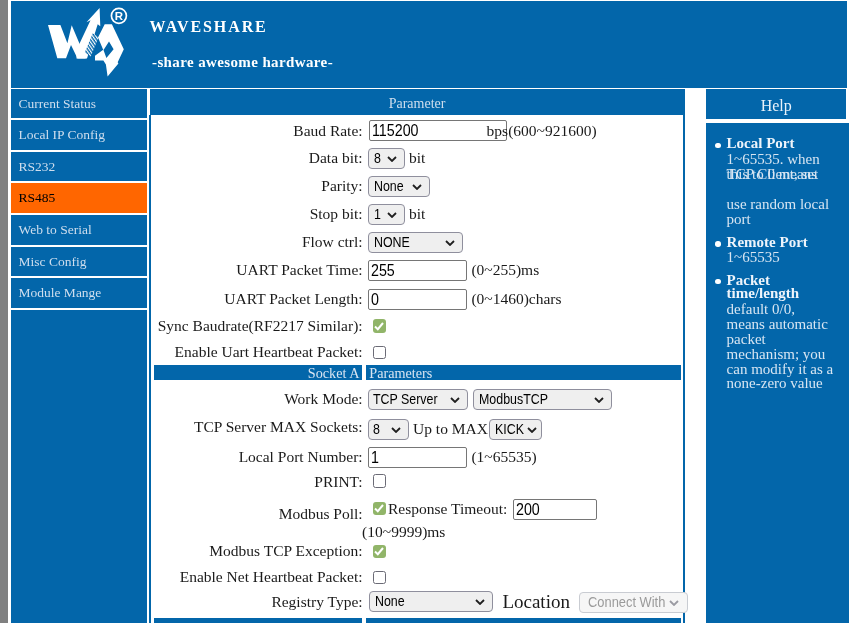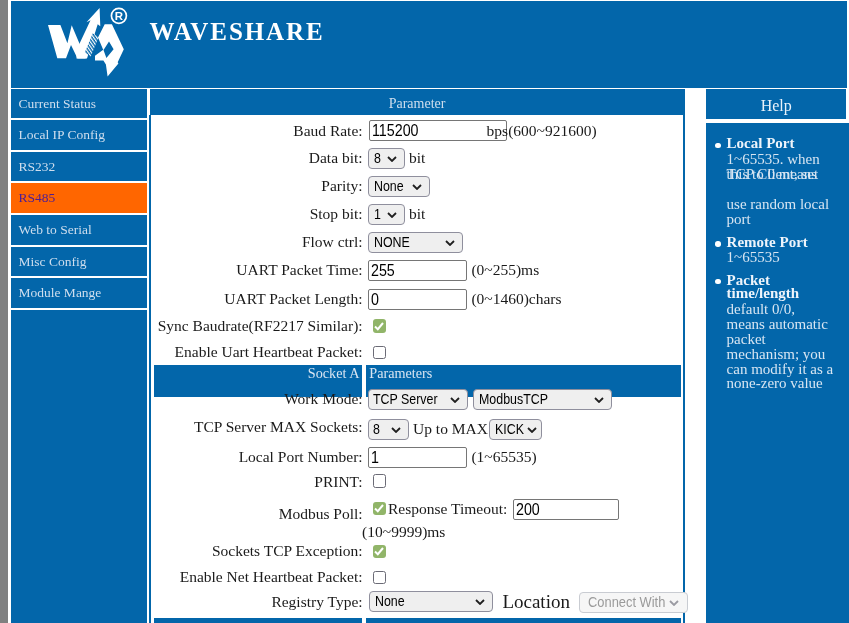--- a/index.html
+++ b/index.html
@@ -1,26 +1,26 @@
 <!DOCTYPE html>
 <html><head>
 <meta charset="utf-8">
 <style>
 html,body{margin:0;padding:0;}
 body{background:#808080;width:849px;height:623px;overflow:hidden;position:relative;
      font-family:"Liberation Serif",serif;}
 #frame{position:absolute;left:8px;top:0;width:841px;height:623px;background:#ffffff;}
 
 #banner{position:absolute;left:10.5px;top:1px;width:836.5px;height:86.5px;background:#0366aa;}
-#wstitle{position:absolute;left:139px;top:17px;color:#fff;font-weight:bold;font-size:25px;letter-spacing:1.9px;}
+#wstitle{position:absolute;left:139px;top:17px;color:#fff;font-weight:bold;font-size:16px;letter-spacing:1.9px;}
 #wstag{position:absolute;left:141.5px;top:52.5px;color:#fff;font-weight:bold;font-size:15px;letter-spacing:0.38px;}
 
 .mi{position:absolute;left:10.5px;width:136px;height:29.7px;background:#0366aa;color:#cfdeee;
     font-size:13.5px;line-height:29.7px;padding-left:8px;box-sizing:border-box;}
-.mi.act{background:#ff6600;color:#4c1d95;}
+.mi.act{background:#ff6600;color:#000000;}
 #menufoot{position:absolute;left:10.5px;top:309.8px;width:136px;height:313.2px;background:#0366aa;}
 
 #phdr{position:absolute;left:149.5px;top:89px;width:535.1px;height:26.4px;background:#0366aa;color:#cfdeee;
       font-size:14px;text-align:center;line-height:26px;padding-top:1.8px;}
 #pbody{position:absolute;left:148.7px;top:115.4px;width:536.2px;height:507.6px;background:#fff;
        border-left:2.5px solid #0366aa;border-right:2px solid #0366aa;box-sizing:border-box;}
 .lab{position:absolute;right:486.4px;text-align:right;font-size:15.5px;color:#1a1a1a;
      white-space:nowrap;line-height:20px;}
 .vt{position:absolute;font-size:15.5px;color:#1a1a1a;white-space:nowrap;line-height:20px;}
 
@@ -35,21 +35,21 @@
 .inp i{font-size:16.4px;transform:scaleX(0.87);}
 .sel i{font-size:14.2px;transform:scaleX(0.875);}
 .sel.dis i{font-size:14px;transform:scaleX(0.92);}
 .sel.dis{background:#f6f6f6;border-color:#c9ccd2;color:#9a9a9a;font-size:14px;padding-left:8px;}
 .sel.dis svg{right:8px;}
 .cb{position:absolute;box-sizing:border-box;width:13.5px;height:13.5px;border:1.8px solid #6b6b76;
     border-radius:2.5px;background:#fff;}
 .cb.on{border:none;background:#91b569;border-radius:3px;}
 .cb.on svg{position:absolute;left:1.6px;top:2.4px;}
 
-.secbar{position:absolute;height:32px;background:#0366aa;color:#d9e5f2;font-size:14.2px;line-height:16.8px;}
+.secbar{position:absolute;height:15px;background:#0366aa;color:#d9e5f2;font-size:14.2px;line-height:16.8px;}
 
 #helphdr{position:absolute;left:705.9px;top:88.6px;width:140.6px;height:28.9px;background:#0366aa;
          color:#e8f1fa;font-size:16px;text-align:center;line-height:30px;padding-top:2px;}
 #helpbody{position:absolute;left:705.9px;top:123.1px;width:140.6px;height:499.9px;background:#0366aa;padding-left:32px;}
 .bullet{position:absolute;width:5.5px;height:5.5px;border-radius:50%;background:#fff;}
 .hl{position:absolute;white-space:nowrap;color:#d7e5f2;font-size:15px;line-height:15px;}
 .hl.b{font-weight:bold;color:#eef4fb;}
 </style>
 </head>
 <body>
@@ -71,20 +71,21 @@
       <path d="M92.8,33.3 L98.6,37.2 L90.8,56.6 L84.8,52.5 Z" fill="url(#hat)"></path>
 
       <path fill-rule="evenodd" d="M98,37.5 L104.7,24.3 L111.9,24.3 L123.8,49.3 L117.7,62.2 L118.4,63.6 L107.6,76.4 L105.9,64.5 L103.4,60.6 L95,60.6 L95,55.8 L103.2,49.8 Z
       M109,41.4 L113.6,49.2 L106.4,57.9 L103.5,50.1 Z"></path>
 
       <circle cx="118.9" cy="15.8" r="7.5" fill="none" stroke="#ffffff" stroke-width="1.7"></circle>
       <text x="118.9" y="20" font-family="Liberation Sans, sans-serif" font-size="11.5" font-weight="bold" text-anchor="middle">R</text>
     </g>
   </svg>
   <div id="wstitle">WAVESHARE</div>
+  <div id="wstag">-share awesome hardware-</div>
 </div>
 
 <div class="mi" style="top:88.6px">Current Status</div>
 <div class="mi" style="top:120.2px">Local IP Config</div>
 <div class="mi" style="top:151.8px">RS232</div>
 <div class="mi act" style="top:183.4px">RS485</div>
 <div class="mi" style="top:215px">Web to Serial</div>
 <div class="mi" style="top:246.6px">Misc Config</div>
 <div class="mi" style="top:278.2px">Module Mange</div>
 <div id="menufoot"></div>
@@ -163,24 +164,24 @@
 <div class="lab" style="top:471.6px">PRINT:</div>
 <div class="cb" style="left:372.7px;top:474.2px"></div>
 
 <div class="lab" style="top:504px">Modbus Poll:</div>
 <div class="cb on" style="left:372.7px;top:501.8px">
     <svg width="10" height="9" viewBox="0 0 10 9">
       <polyline points="1,4.5 3.8,7.2 9,1" fill="none" stroke="#fff" stroke-width="2"></polyline>
     </svg>
   </div>
 <div class="vt" style="left:388px;top:498.5px">Response Timeout:</div>
-<div class="inp" style="left:512.7px;top:498.5px;width:106px"><i>200</i></div>
+<div class="inp" style="left:512.7px;top:498.5px;width:84px"><i>200</i></div>
 <div class="vt" style="left:362.1px;top:521.5px">(10~9999)ms</div>
 
-<div class="lab" style="top:541.2px">Sockets TCP Exception:</div>
+<div class="lab" style="top:541.2px">Modbus TCP Exception:</div>
 <div class="cb on" style="left:372.7px;top:544.5px">
     <svg width="10" height="9" viewBox="0 0 10 9">
       <polyline points="1,4.5 3.8,7.2 9,1" fill="none" stroke="#fff" stroke-width="2"></polyline>
     </svg>
   </div>
 
 <div class="lab" style="top:567.2px">Enable Net Heartbeat Packet:</div>
 <div class="cb" style="left:372.7px;top:570.5px"></div>
 
 <div class="lab" style="top:591.5px">Registry Type:</div>

